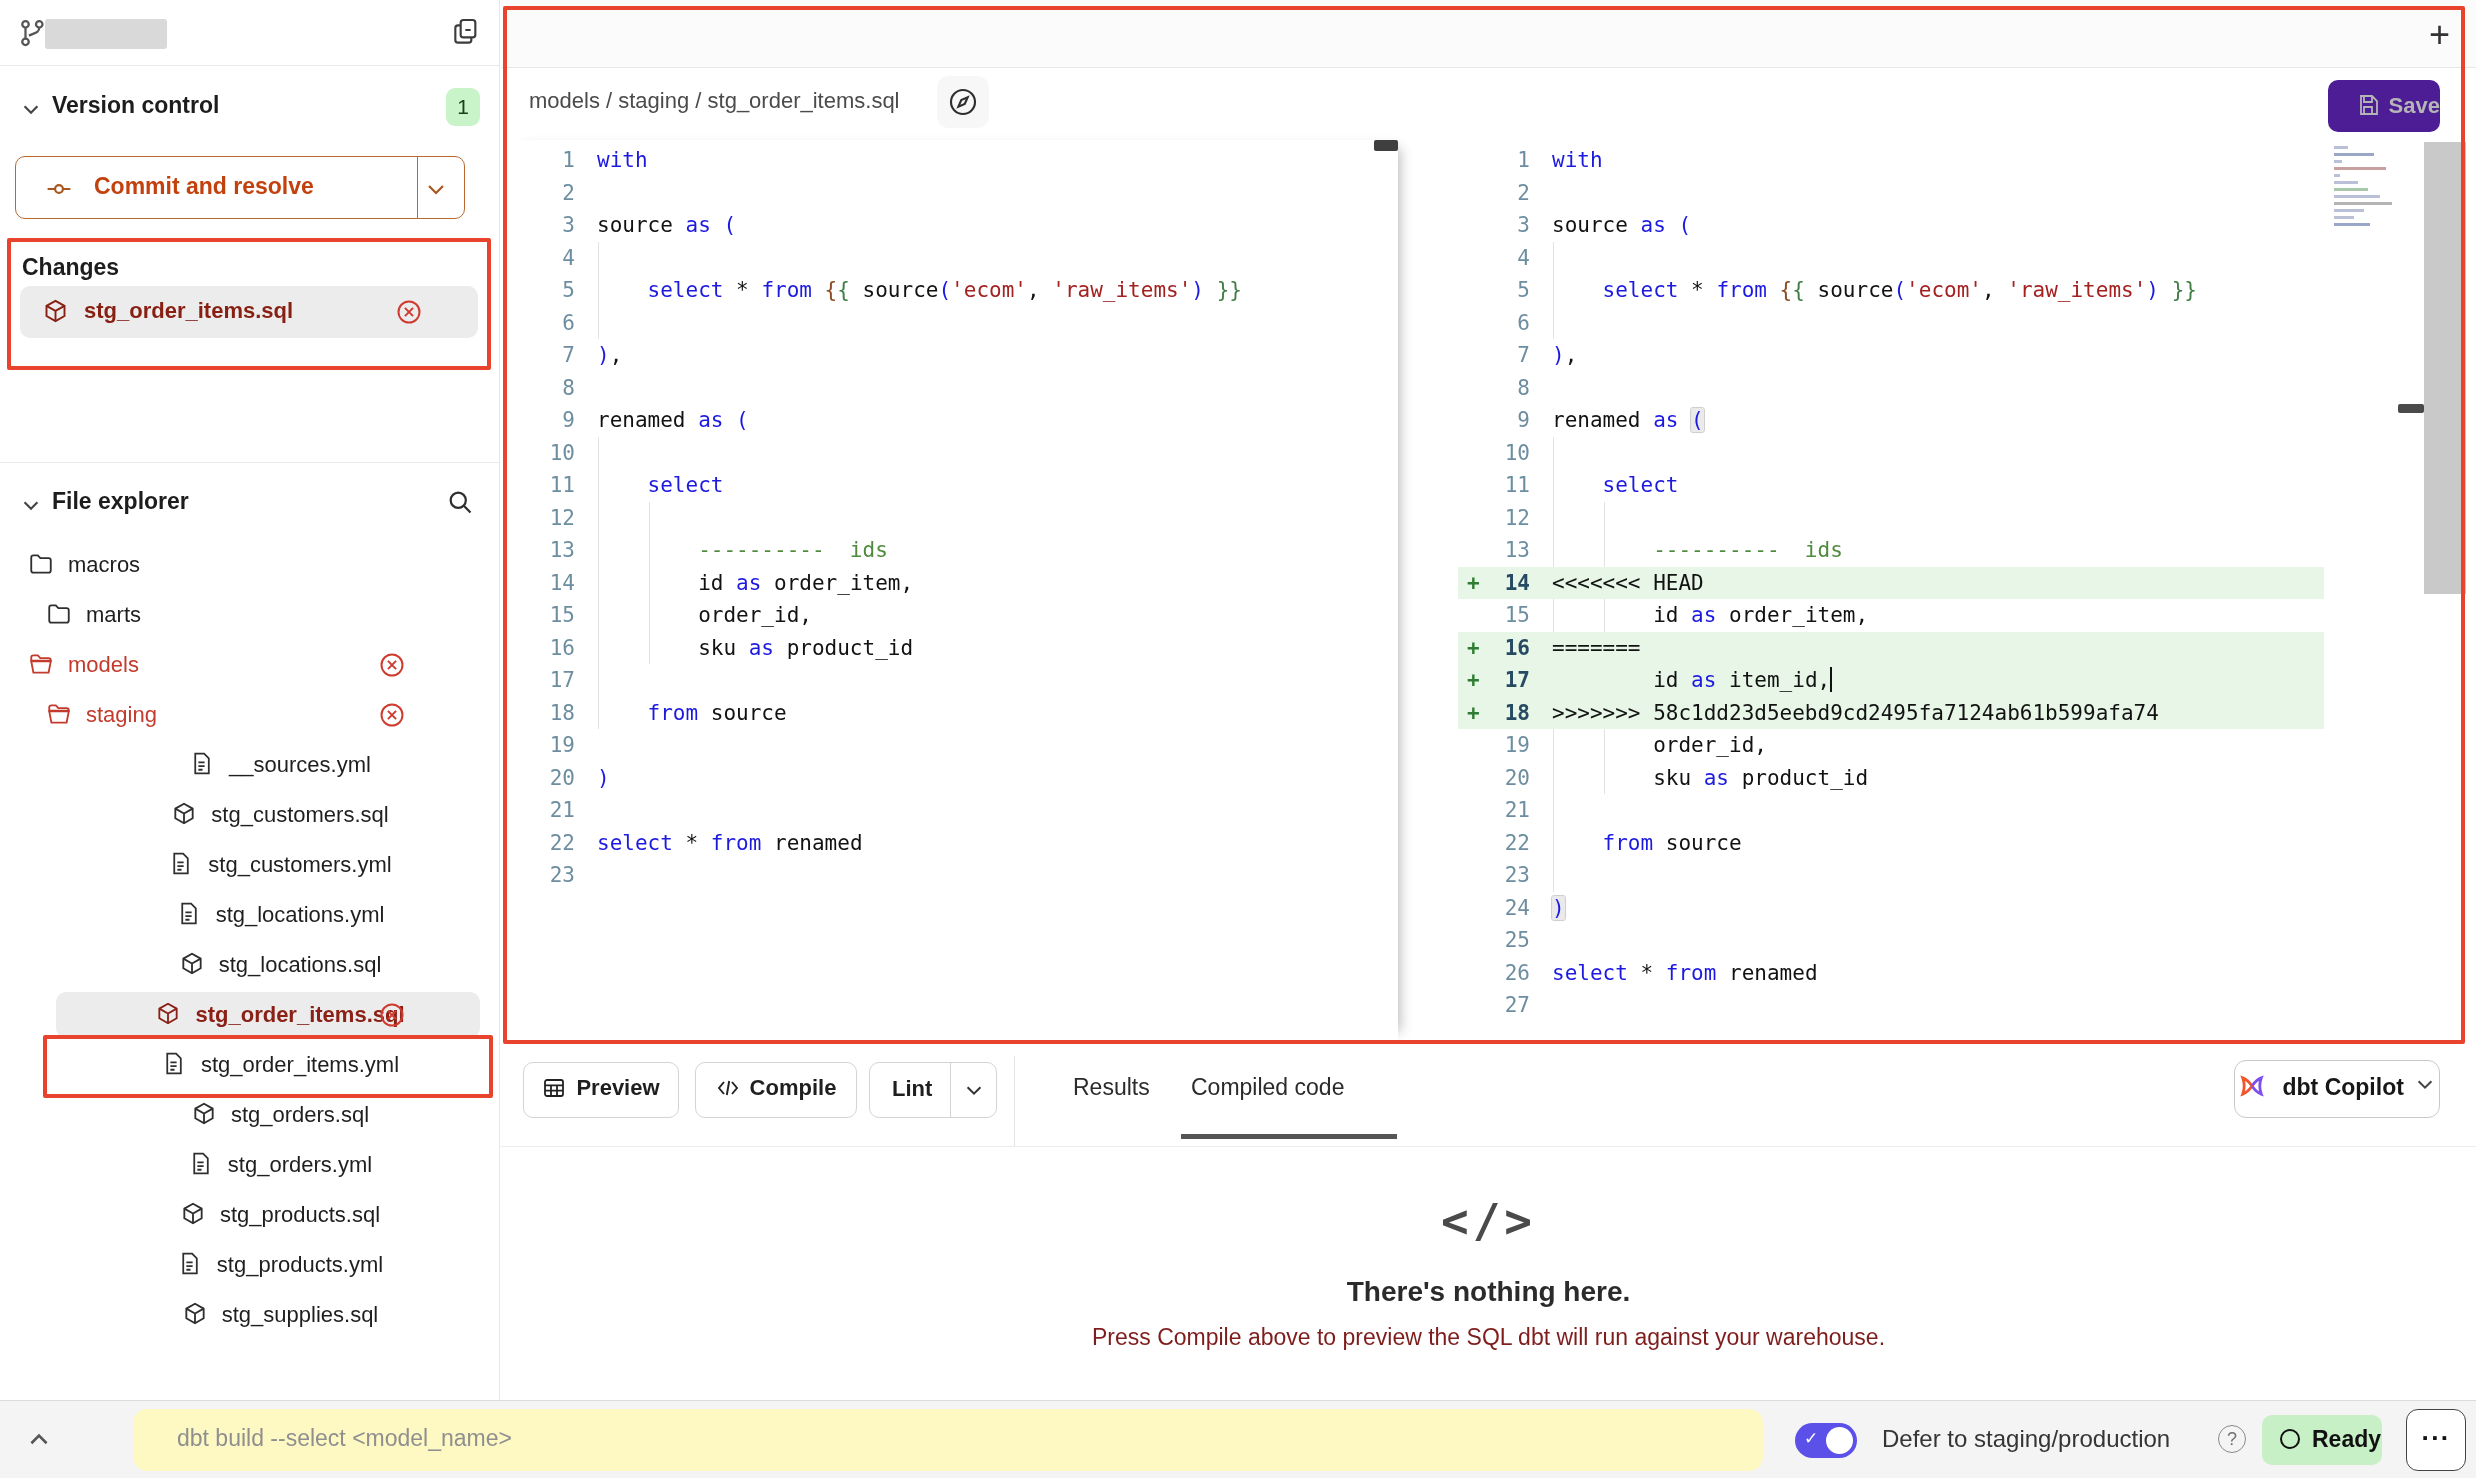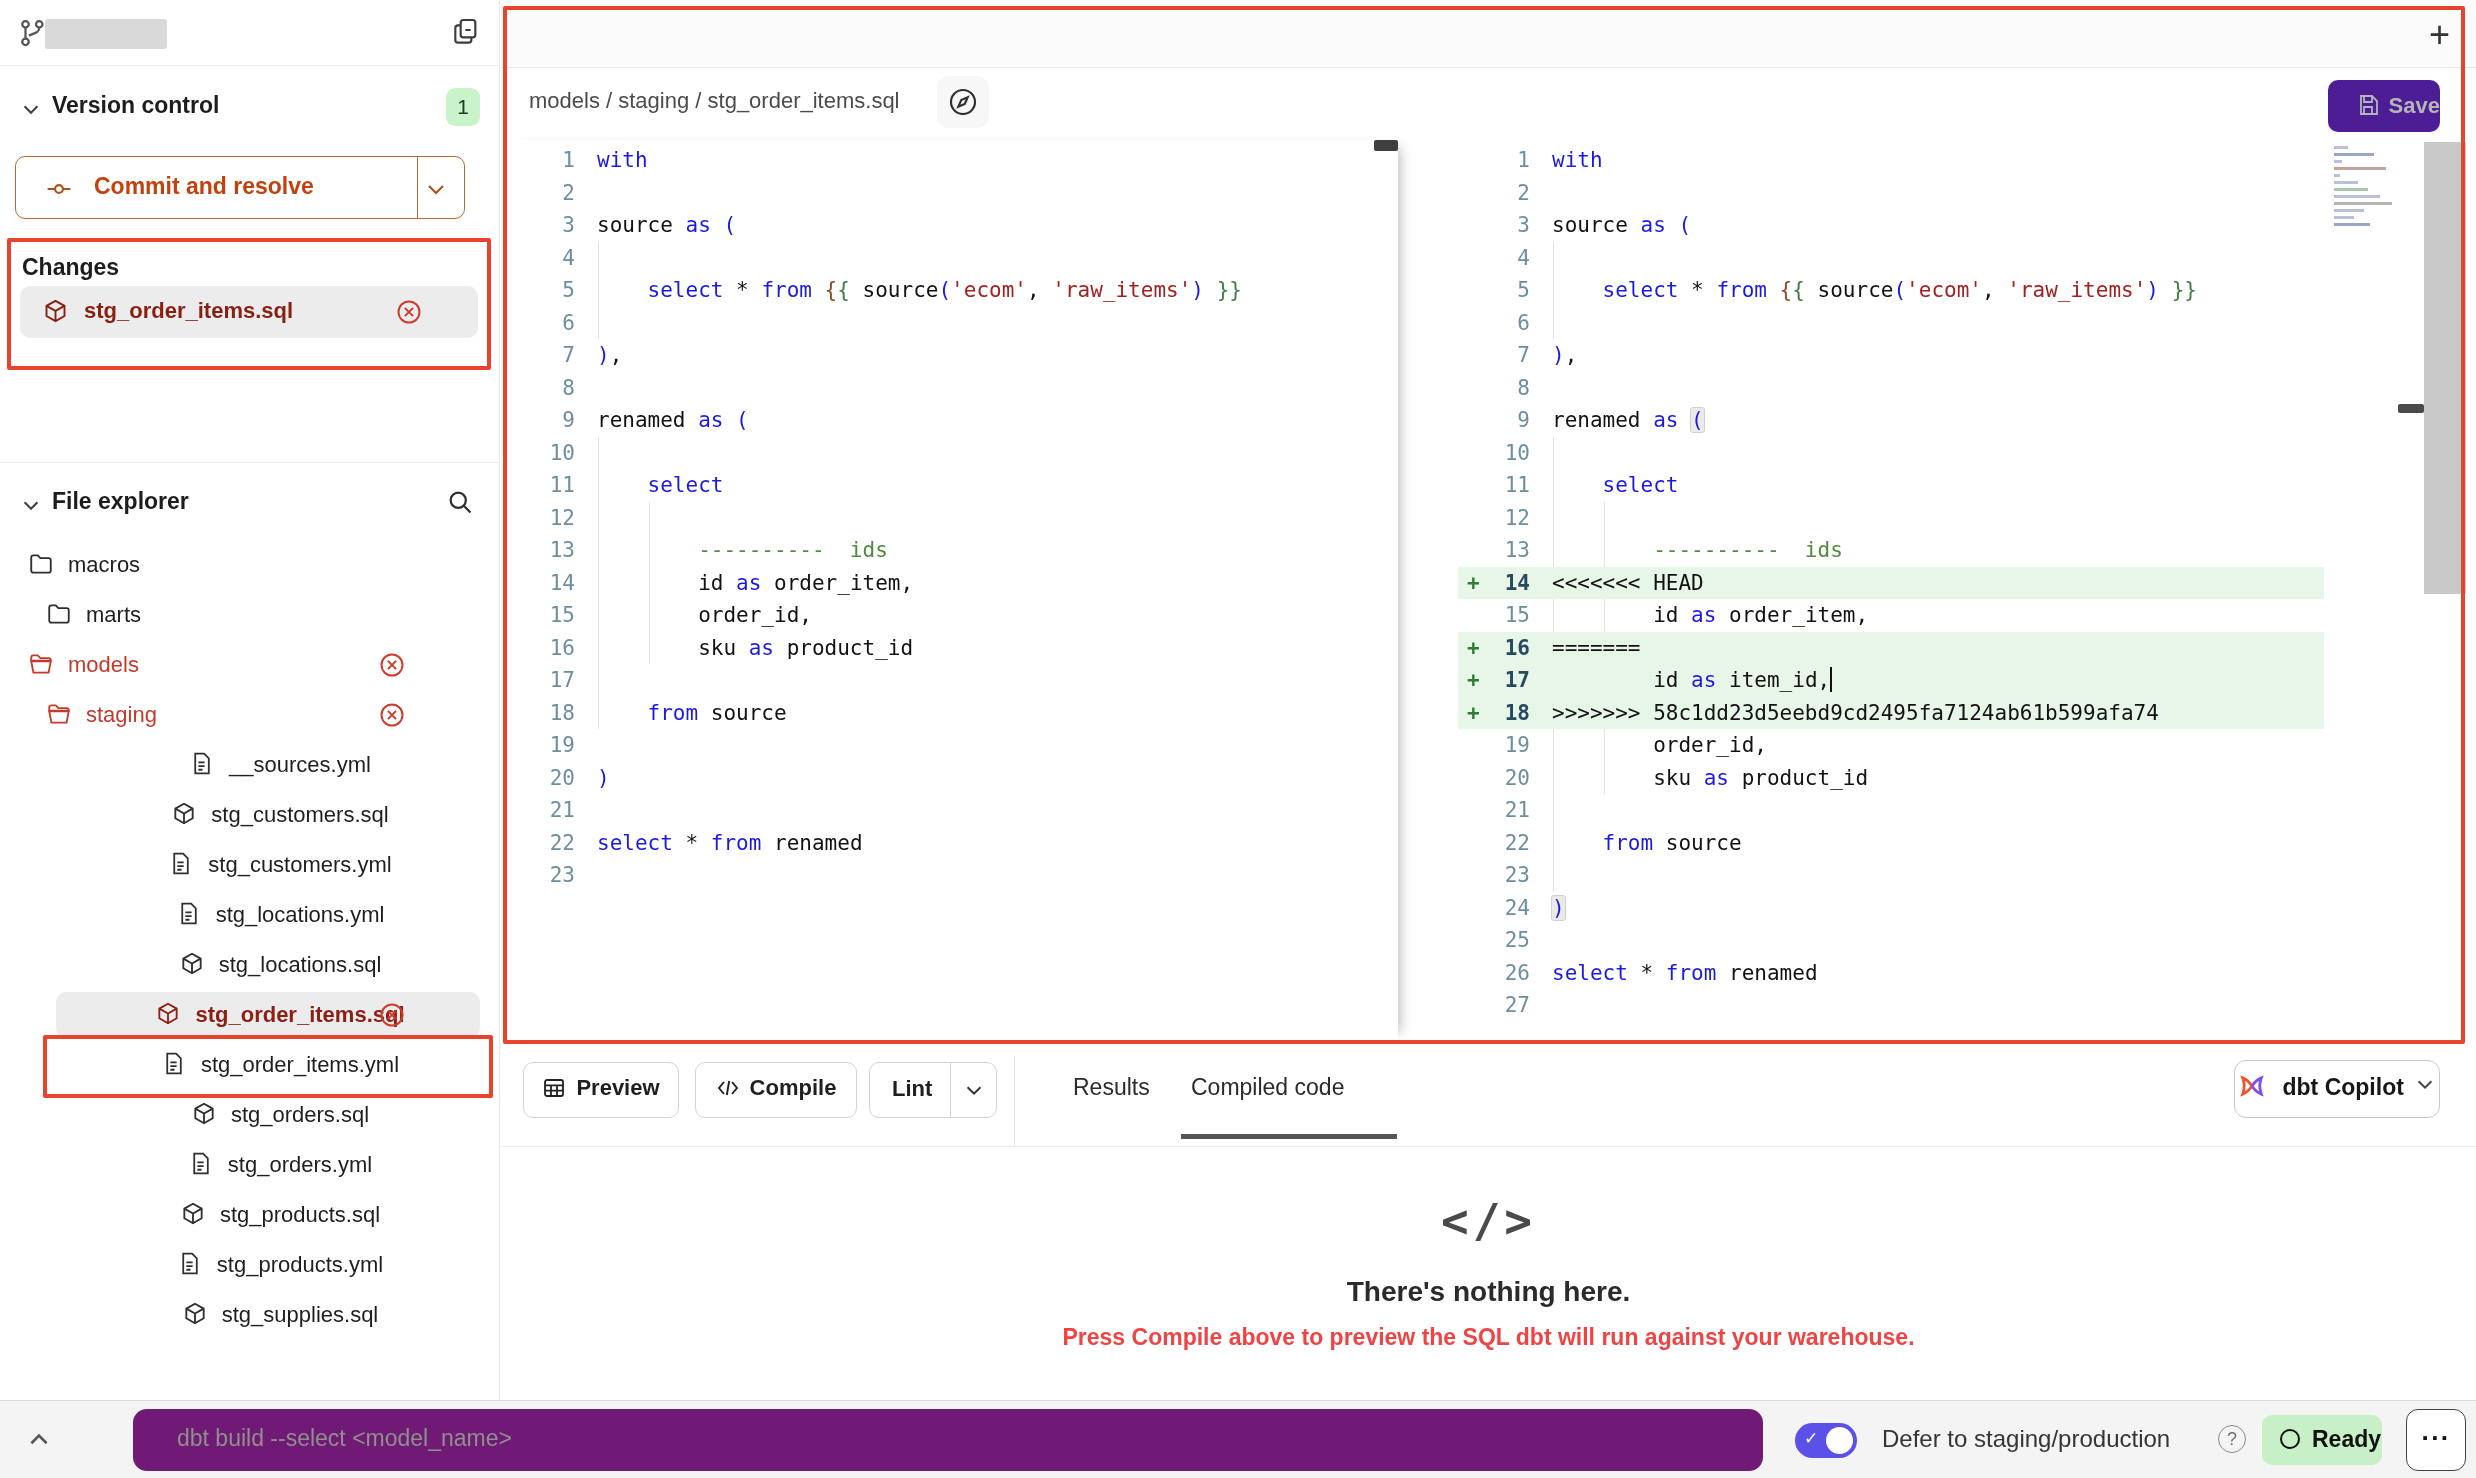--- a/index.html
+++ b/index.html
@@ -91,26 +91,26 @@
   #tab-results { left:572px; }
   #tab-compiled { left:690px; font-weight:400; }
   #tab-underline { position:absolute; left:680px; top:88px; width:216px; height:5px; background:#555; }
   #copilot-btn { position:absolute; right:36px; top:14px; width:206px; height:58px; border:1px solid #c9c9c9; border-radius:12px; background:#fff; font-size:23px; font-weight:600; color:#171717; }
   #copilot-btn .ci { vertical-align:-5px; margin-right:10px; }
   #copilot-btn .dd { color:#444; margin-left:10px; }
   .panel-divider { position:absolute; left:0; top:100px; width:100%; height:1px; background:#ececec; }
   #empty-state { position:absolute; left:0; top:100px; width:100%; text-align:center; }
   #empty-icon { margin-top:48px; font-family:"DejaVu Sans Mono",monospace; font-size:46px; font-weight:700; color:#4a4a4a; letter-spacing:4px; }
   #empty-title { margin-top:28px; font-size:28px; font-weight:700; color:#2b2b2b; }
-  #empty-sub { margin-top:16px; font-size:23px; color:#ef4444;font-weight:bold; }
+  #empty-sub { margin-top:16px; font-size:23px; color:#7f1d1d; }
 
   
   #statusbar { left:0; top:1400px; width:2476px; height:78px; background:#f4f4f4; border-top:1px solid #dcdcdc; }
   #collapse-btn { position:absolute; left:26px; top:26px; color:#555; }
-  #cmd-input { position:absolute; left:133px; top:8px; width:1630px; height:62px; background:#701a75; border-radius:14px; }
+  #cmd-input { position:absolute; left:133px; top:8px; width:1630px; height:62px; background:#fef9c3; border-radius:14px; }
   #cmd-input .ph { position:absolute; left:44px; top:16px; font-size:23px; color:#8f8f8f; }
   #defer-toggle { position:absolute; left:1795px; top:22px; width:62px; height:35px; background:#5b50e8; border-radius:18px; }
   #defer-toggle .knob { position:absolute; right:4px; top:4px; width:27px; height:27px; background:#fff; border-radius:50%; }
   #defer-toggle .chk { position:absolute; left:9px; top:5px; color:#fff; font-size:17px; }
   #defer-label { position:absolute; left:1882px; top:24px; font-size:24px; color:#353535; }
   #help-ic { position:absolute; left:2218px; top:24px; width:28px; height:28px; border:1.5px solid #8a8a8a; border-radius:50%; color:#6f6f6f; font-size:18px; text-align:center; line-height:27px; }
   #ready-pill { position:absolute; left:2262px; top:14px; width:120px; height:50px; background:#c7f0c6; border-radius:10px; }
   #ready-pill .ring { position:absolute; left:18px; top:14px; width:20px; height:20px; border:2.5px solid #111; border-radius:50%; }
   #ready-pill .rlabel { position:absolute; left:50px; top:11px; font-size:23px; font-weight:600; color:#111; }
   #more-btn { position:absolute; left:2406px; top:8px; width:60px; height:62px; background:#fff; border:1.5px solid #444; border-radius:12px; font-size:26px; font-weight:700; color:#111; text-align:center; line-height:56px; letter-spacing:1px; }

